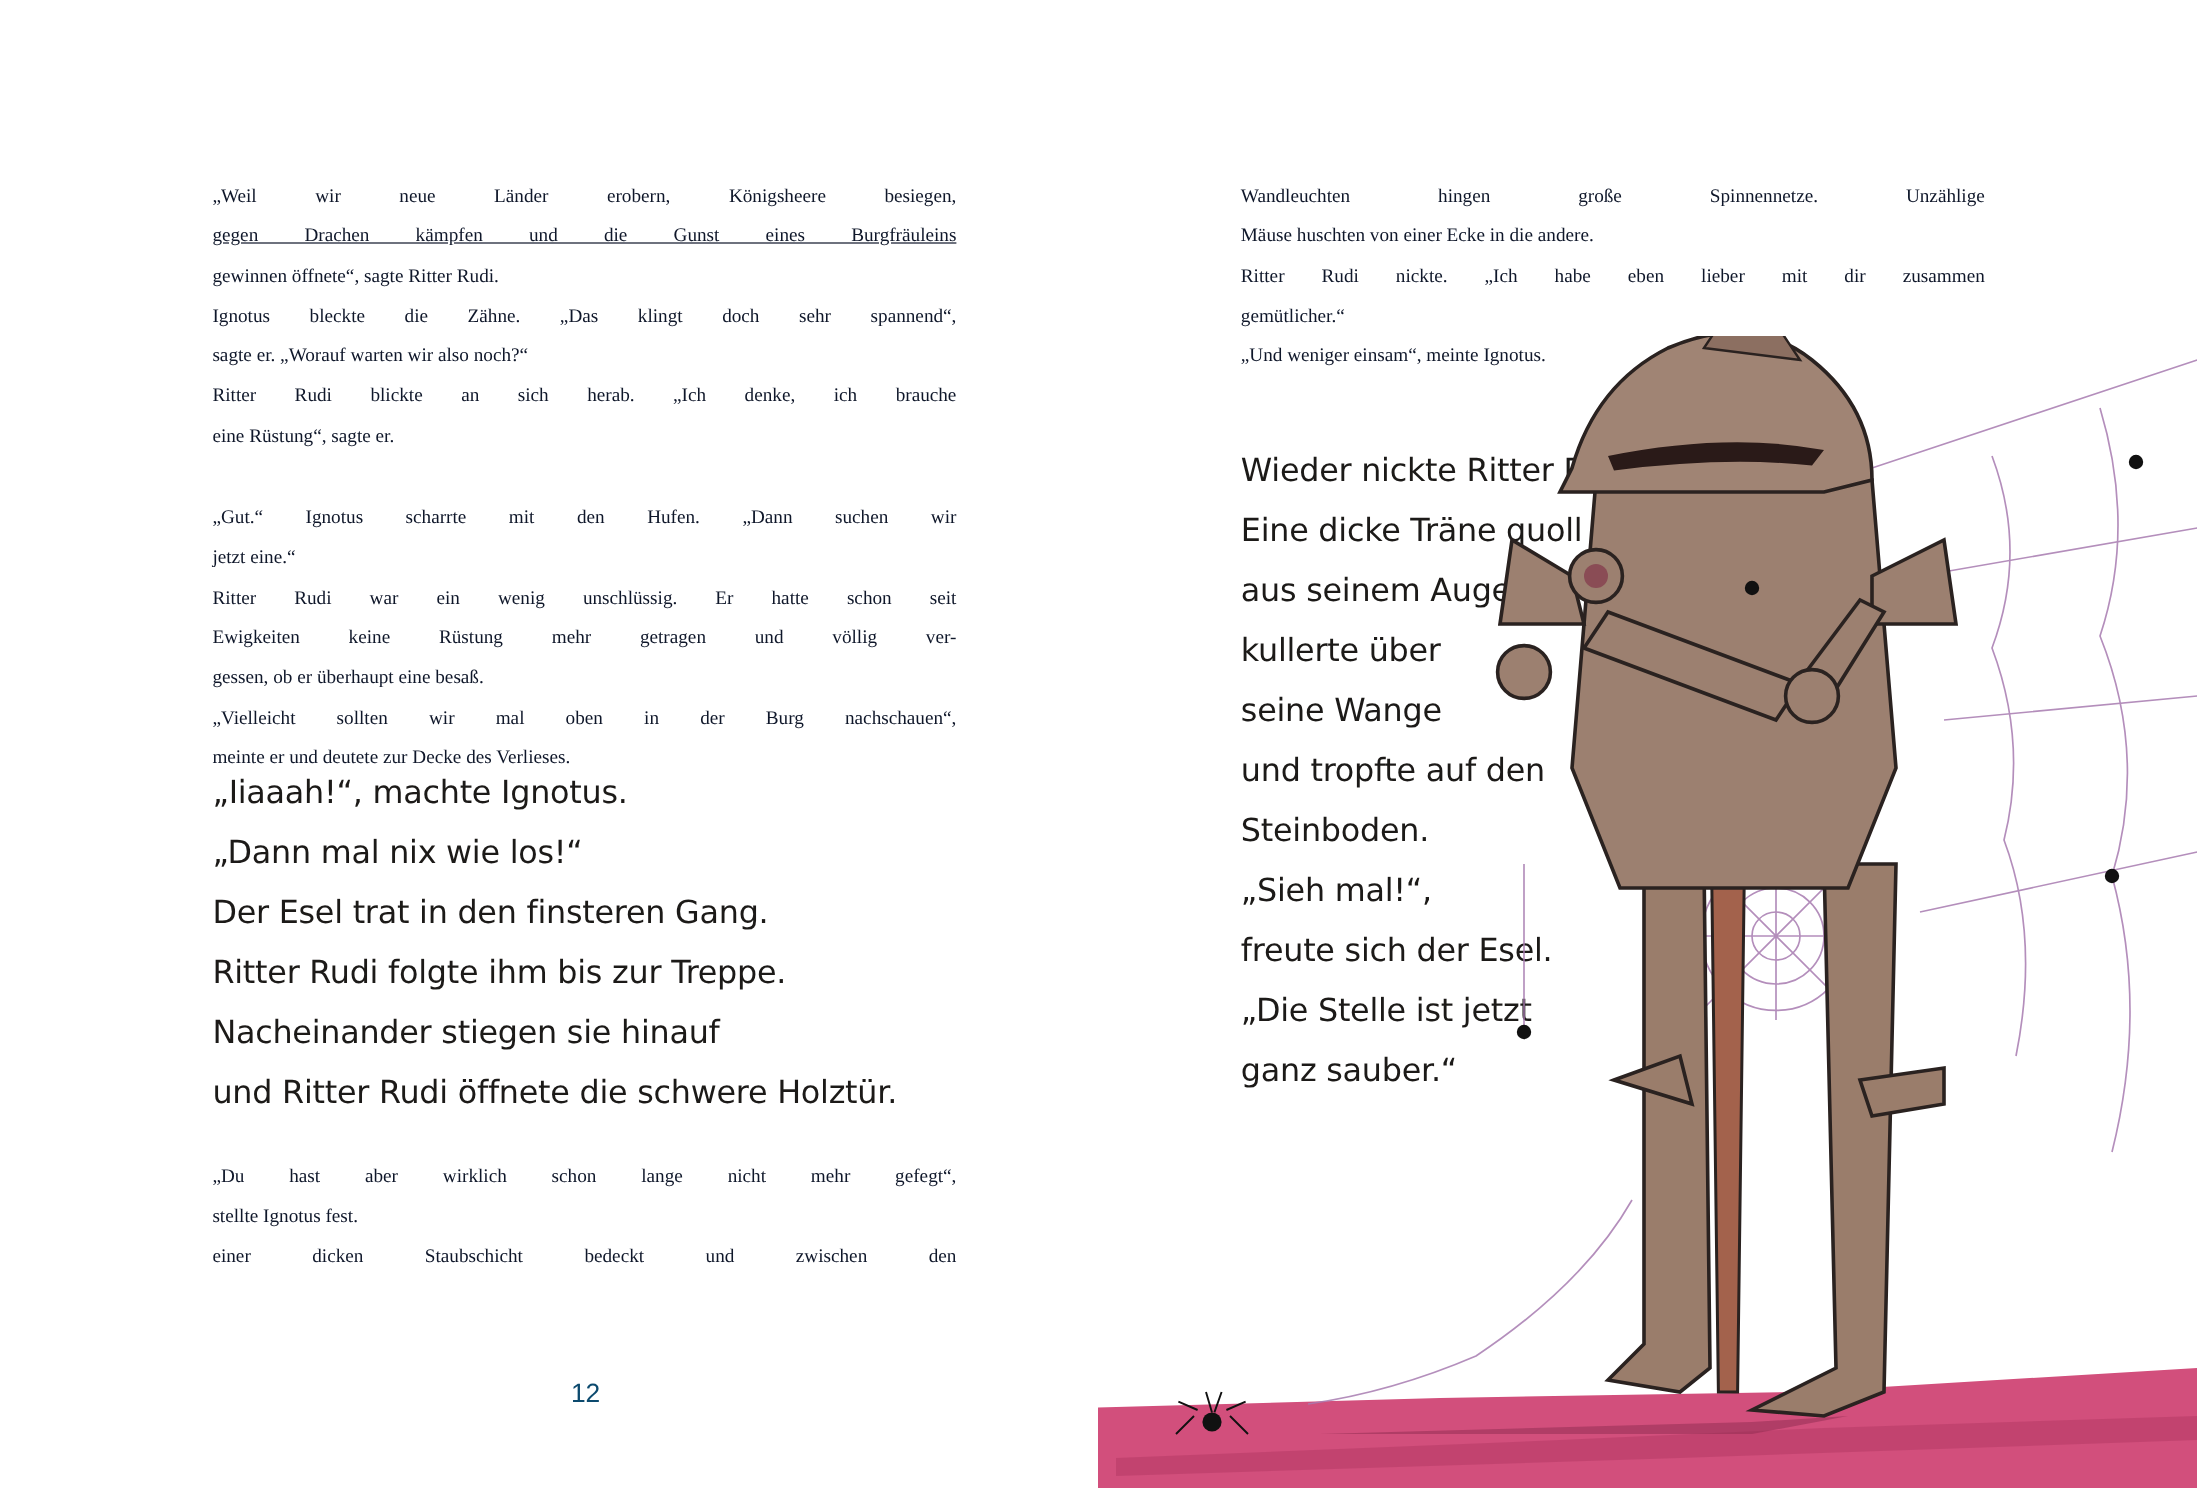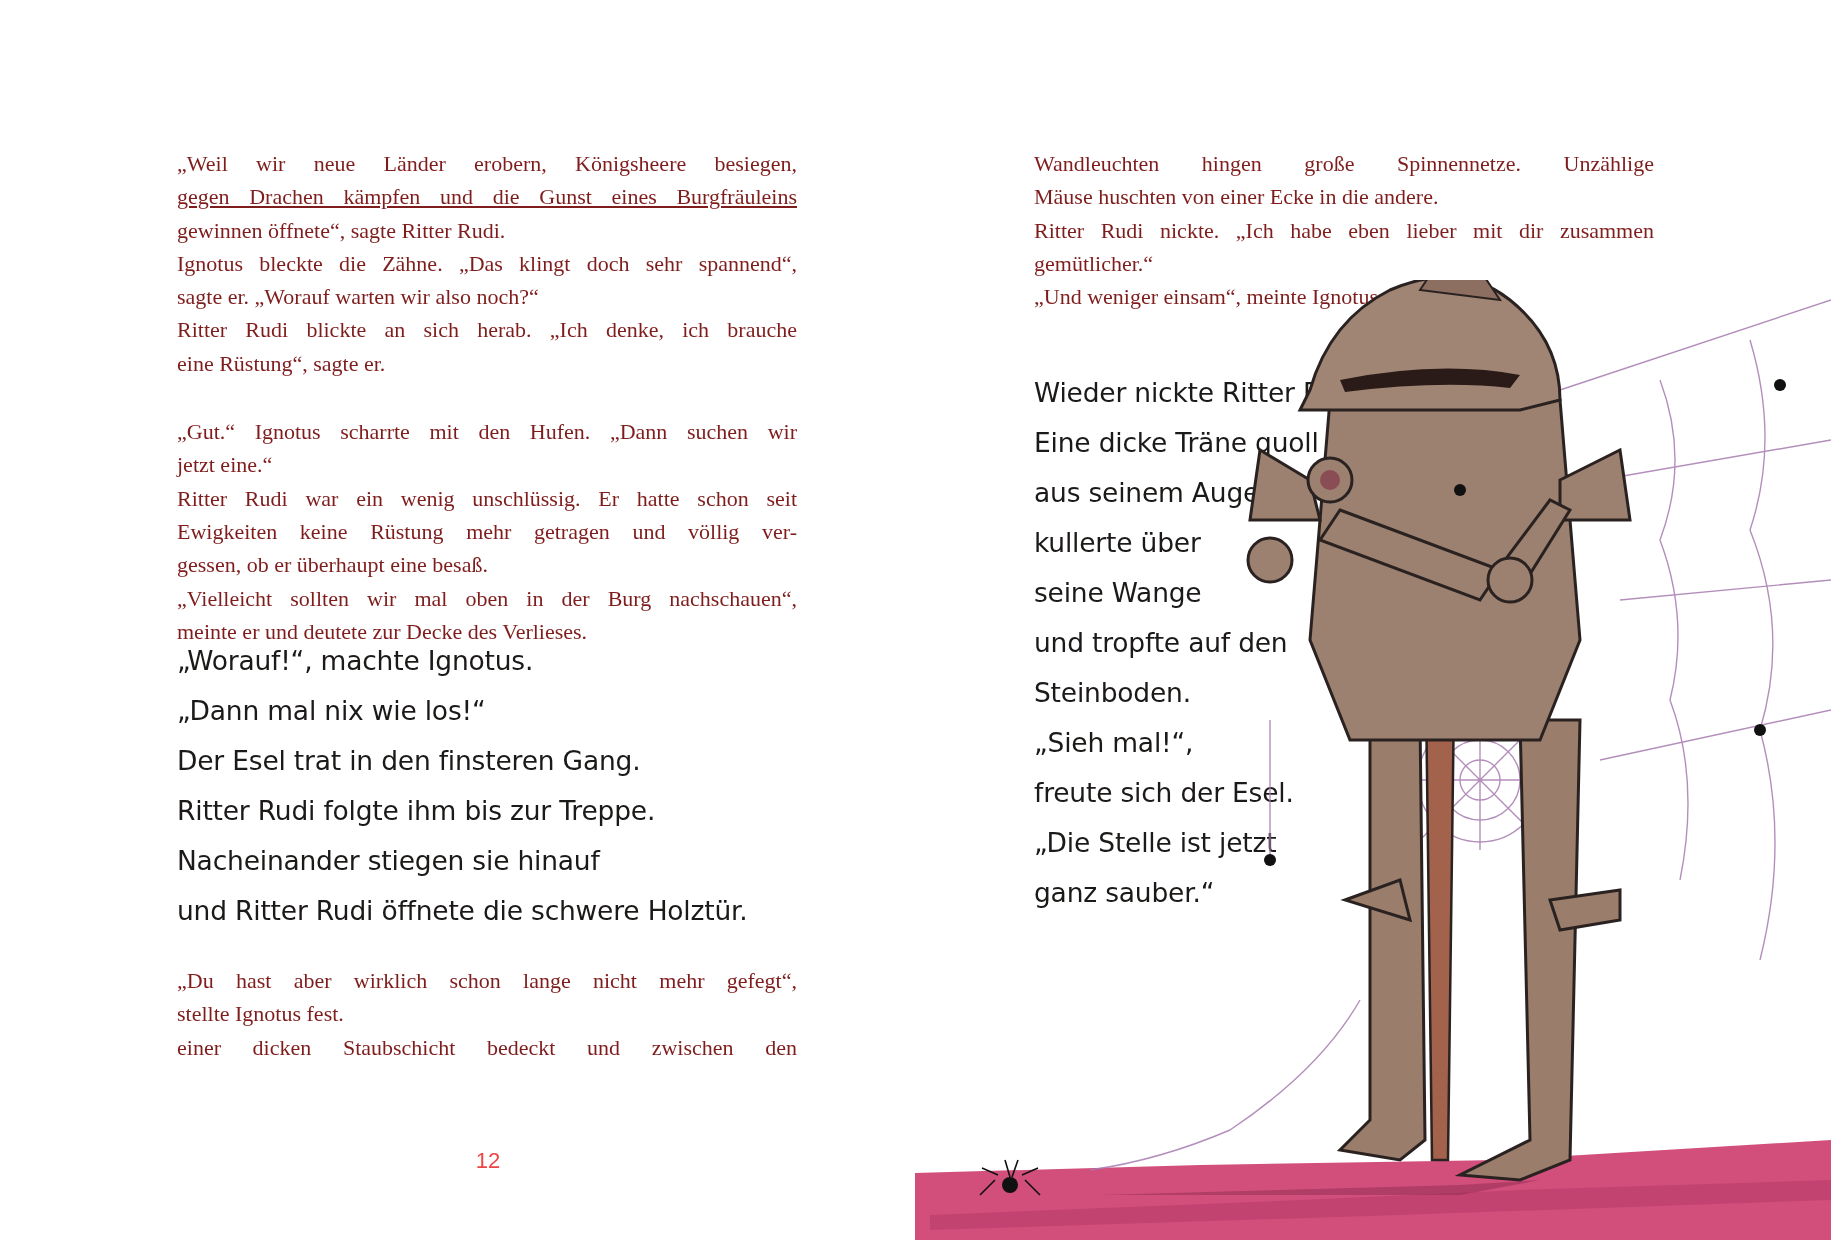--- a/index.html
+++ b/index.html
@@ -1,39 +1,39 @@
 <!DOCTYPE html>
 <html><head>
   <meta charset="utf-8">
   <style>
     html, body { margin: 0; padding: 0; background: #ffffff; }
     body { width: 1831px; height: 1240px; position: relative; overflow: hidden; }
     .spread { position: absolute; inset: 0; background: #fff; }
     .serif {
       font-family: "Liberation Serif", "DejaVu Serif", serif;
-      font-size: 22px; line-height: 33.3px; color: #7f1d1d;
+      font-size: 16px; line-height: 33.3px; color: #0f172a;
       text-align: justify; hyphens: manual;
     }
     .serif p { margin: 0; }
     .sans {
       font-family: "DejaVu Sans", "Liberation Sans", sans-serif;
       font-size: 26.5px; line-height: 50px; color: #1c1a18;
       letter-spacing: -0.2px;
     }
     .sans p { margin: 0; white-space: nowrap; }
     .col-left { position: absolute; left: 177px; width: 620px; }
     .col-right { position: absolute; left: 1034px; width: 620px; }
     #left-top { top: 147px; }
     #left-sans { top: 636px; }
     #left-bottom { top: 964px; }
     #right-top { top: 147px; }
     #right-sans { top: 368px; }
     .page-number {
       position: absolute; left: 468px; top: 1148px; width: 40px; text-align: center;
-      font-family: "Liberation Sans", sans-serif; font-size: 22px; color: #ef4444;
+      font-family: "Liberation Sans", sans-serif; font-size: 22px; color: #0c4a6e;
     }
     .illustration { position: absolute; left: 900px; top: 280px; width: 931px; height: 960px; }
   </style>
 </head>
 <body>
 
 <div class="spread">
 
   <div class="col-left serif" id="left-top">
       <p style="text-align-last: justify;">„Weil wir neue Länder erobern, Königsheere besiegen,</p>
@@ -45,21 +45,21 @@
       <p>eine Rüstung“, sagte er.</p>
       <p style="text-align-last: justify; margin-top: 35px;">„Gut.“ Ignotus scharrte mit den Hufen. „Dann suchen wir</p>
       <p>jetzt eine.“</p>
       <p style="text-align-last: justify;">Ritter Rudi war ein wenig unschlüssig. Er hatte schon seit</p>
       <p style="text-align-last: justify;">Ewigkeiten keine Rüstung mehr getragen und völlig ver-</p>
       <p>gessen,  ob er überhaupt eine besaß.</p>
       <p style="text-align-last: justify;">„Vielleicht sollten wir mal oben in der Burg nachschauen“,</p>
       <p>meinte er und deutete zur Decke des Verlieses.</p>
     </div>
   <div class="col-left sans" id="left-sans">
-      <p>„Worauf!“, machte Ignotus.</p>
+      <p>„Iiaaah!“, machte Ignotus.</p>
       <p>„Dann mal nix wie los!“</p>
       <p>Der Esel trat in den finsteren Gang.</p>
       <p>Ritter Rudi folgte ihm bis zur Treppe.</p>
       <p>Nacheinander stiegen sie hinauf</p>
       <p>und Ritter Rudi öffnete die schwere Holztür.</p>
     </div>
   <div class="col-left serif" id="left-bottom">
       <p style="text-align-last: justify;">„Du hast aber wirklich schon lange nicht mehr gefegt“,</p>
       <p>stellte Ignotus fest.</p>
       <p style="text-align-last: justify;">einer dicken Staubschicht bedeckt und zwischen den</p>

